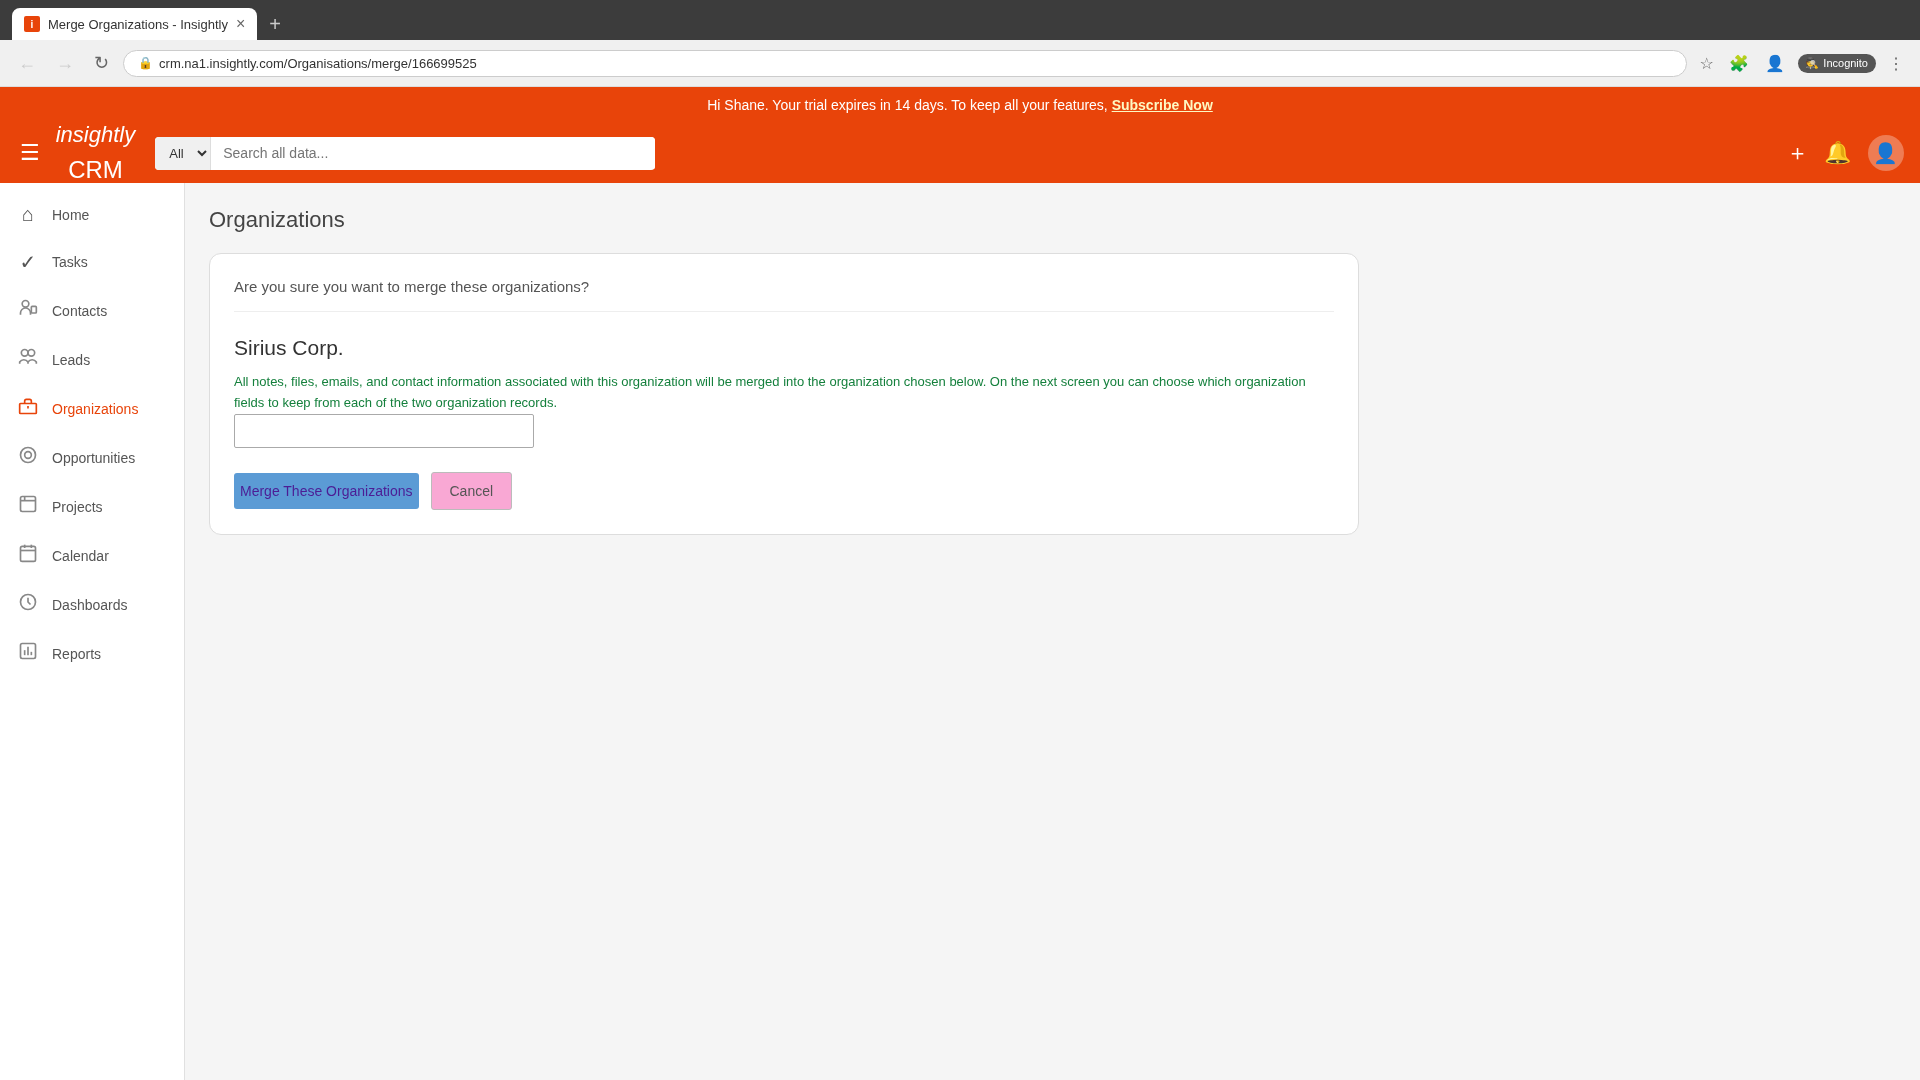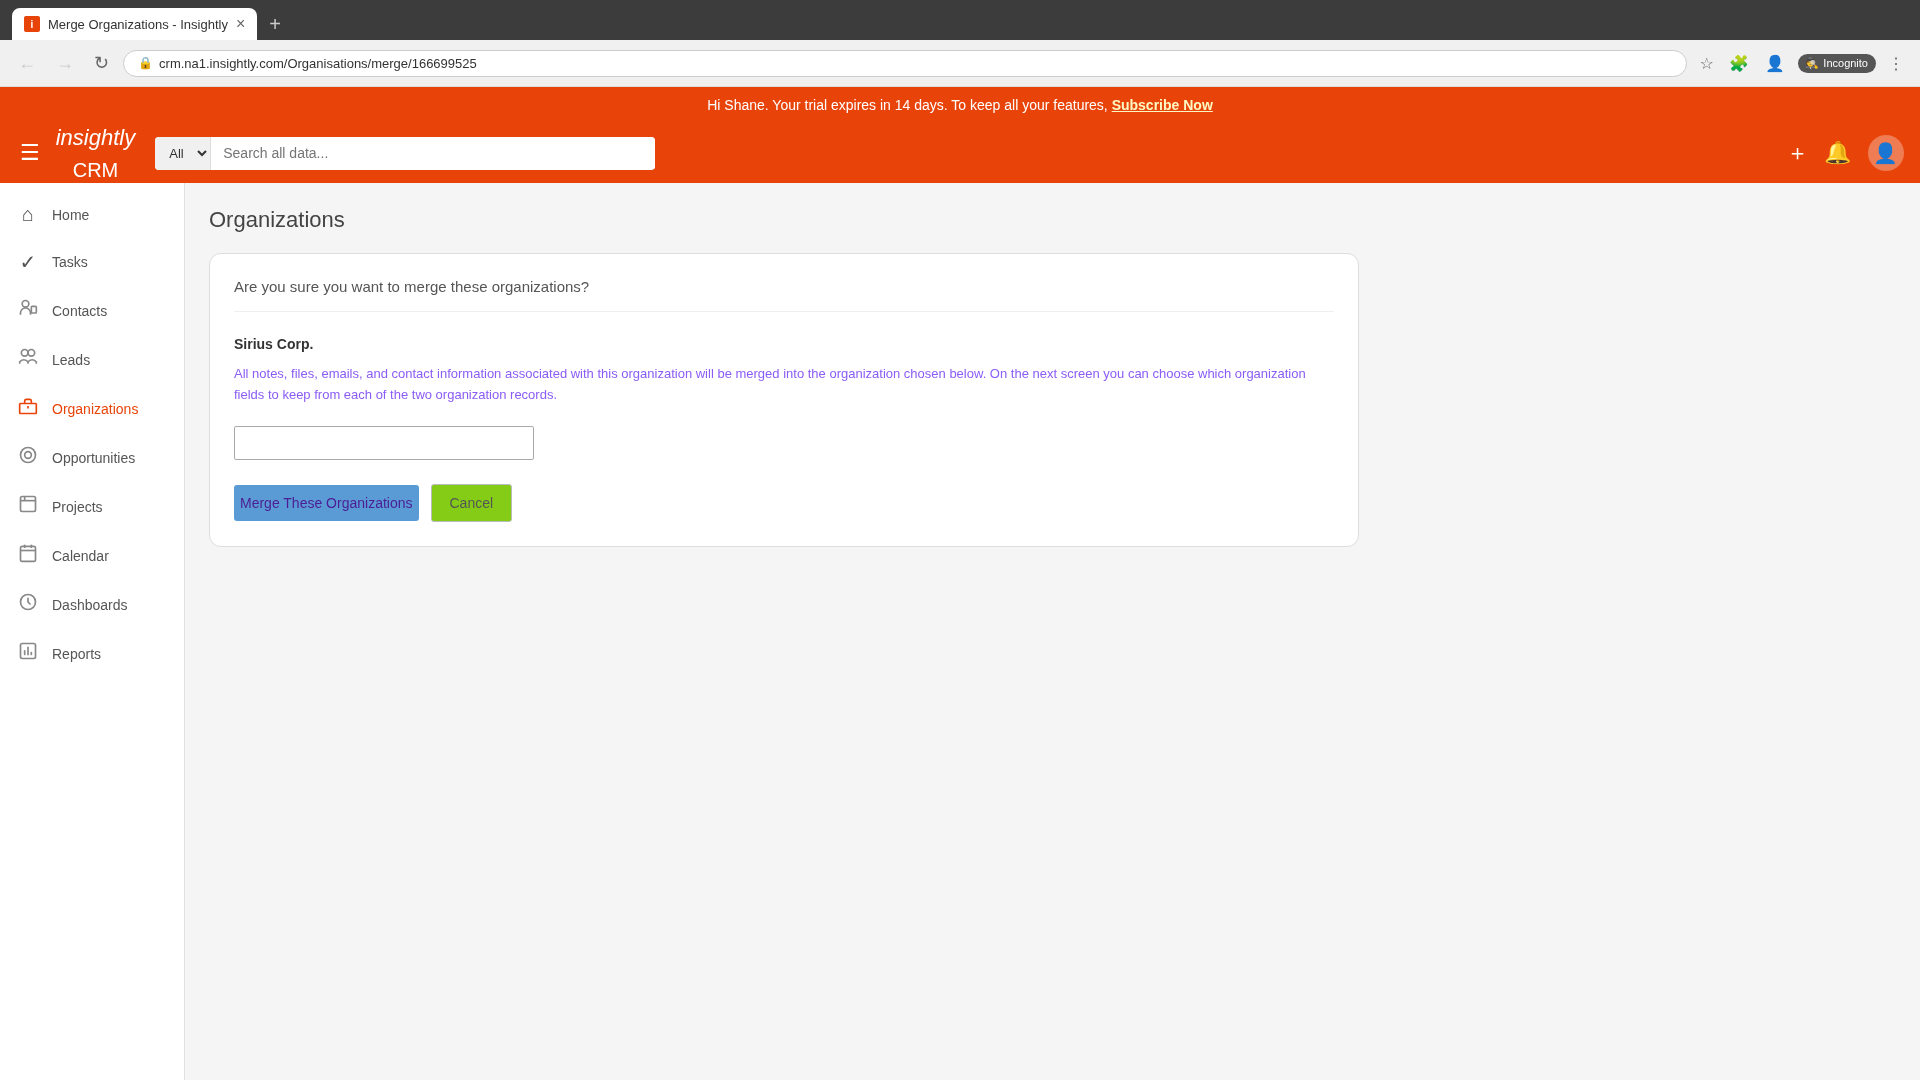--- a/index.html
+++ b/index.html
@@ -24,21 +24,21 @@
 
     
     .trial-banner { background: #e8440a; color: white; text-align: center; padding: 10px; font-size: 14px; }
     .trial-banner a { color: #fef9c3; font-weight: bold; text-decoration: underline; cursor: pointer; }
 
     
     .app-header { background: #e8440a; color: white; display: flex; align-items: center; padding: 0 16px; height: 60px; }
     .hamburger-btn { background: none; border: none; color: white; font-size: 22px; cursor: pointer; margin-right: 12px; padding: 4px; }
     .logo-area { display: flex; align-items: center; gap: 8px; margin-right: 20px; flex-direction: column; }
     .logo-text { font-size: 22px; font-style: italic; font-weight: 300; color: white; }
-    .crm-text { font-size: 20px; font-weight: 400; color: white; }
+    .crm-text { font-size: 24px; font-weight: 400; color: white; }
     .search-area { flex: 1; max-width: 500px; display: flex; align-items: center; background: white; border-radius: 4px; overflow: hidden; }
     .search-dropdown { background: #f0f0f0; border: none; border-right: 1px solid #ddd; padding: 8px 10px; font-size: 13px; cursor: pointer; color: #333; }
     .search-input { flex: 1; border: none; padding: 8px 12px; font-size: 14px; color: #666; outline: none; }
     .header-actions { margin-left: auto; display: flex; align-items: center; gap: 16px; }
     .header-icon-btn { background: none; border: none; color: white; font-size: 22px; cursor: pointer; }
     .avatar-btn { width: 36px; height: 36px; background: rgba(255,255,255,0.3); border-radius: 50%; border: none; color: white; cursor: pointer; font-size: 20px; display: flex; align-items: center; justify-content: center; }
 
     
     .app-body { display: flex; min-height: calc(1080px - 60px - 36px - 60px); background: #f5f5f5; }
 
@@ -49,26 +49,26 @@
     .sidebar-icon { font-size: 20px; width: 24px; text-align: center; flex-shrink: 0; }
     .sidebar-label { font-size: 14px; }
 
     
     .main-content { flex: 1; padding: 24px; }
     .page-title { font-size: 22px; font-weight: 400; color: #444; margin-bottom: 20px; }
 
     
     .card { background: white; border: 1px solid #ddd; border-radius: 12px; padding: 24px; max-width: 1150px; }
     .card-question { font-size: 15px; color: #555; margin-bottom: 24px; border-bottom: 1px solid #eee; padding-bottom: 16px; }
-    .org-name { font-size: 14px; font-weight: 700; color: #333; margin-bottom: 12px; }
-    .org-description { font-size: 13px; color: #8b5cf6; line-height: 1.6; margin-bottom: 20px; }
+    .org-name { font-size: 21px; font-weight: 400; color: #333; margin-bottom: 12px; }
+    .org-description { font-size: 13px; color: #15803d; line-height: 1.6; }
     .merge-input { width: 300px; border: 1px solid #aaa; border-radius: 2px; padding: 8px 10px; font-size: 14px; color: #333; outline: none; margin-bottom: 24px; display: block; }
     .btn-actions { display: flex; gap: 12px; align-items: center; }
     .btn-primary { background: #5b9bd5; color: #4c1d95; border: none; padding: 10px 6px; border-radius: 3px; font-size: 14px; cursor: pointer; }
-    .btn-secondary { background: #84cc16; color: #555; border: 1px solid #bbb; padding: 10px 18px; border-radius: 3px; font-size: 14px; cursor: pointer; }
+    .btn-secondary { background: #f9a8d4; color: #555; border: 1px solid #bbb; padding: 10px 18px; border-radius: 3px; font-size: 14px; cursor: pointer; }
   </style>
 </head>
 <body>
 
 <div class="browser-chrome">
   <div class="browser-tabs">
     <div class="browser-tab">
       <div class="tab-favicon">i</div>
       <span>Merge Organizations - Insightly</span>
       <span class="tab-close">×</span>

